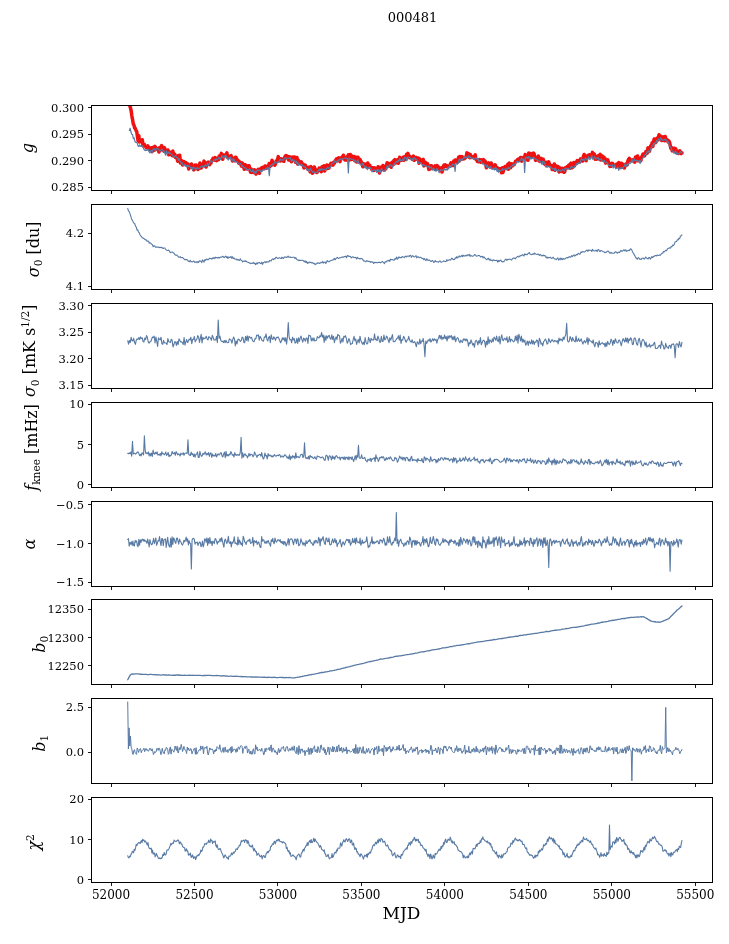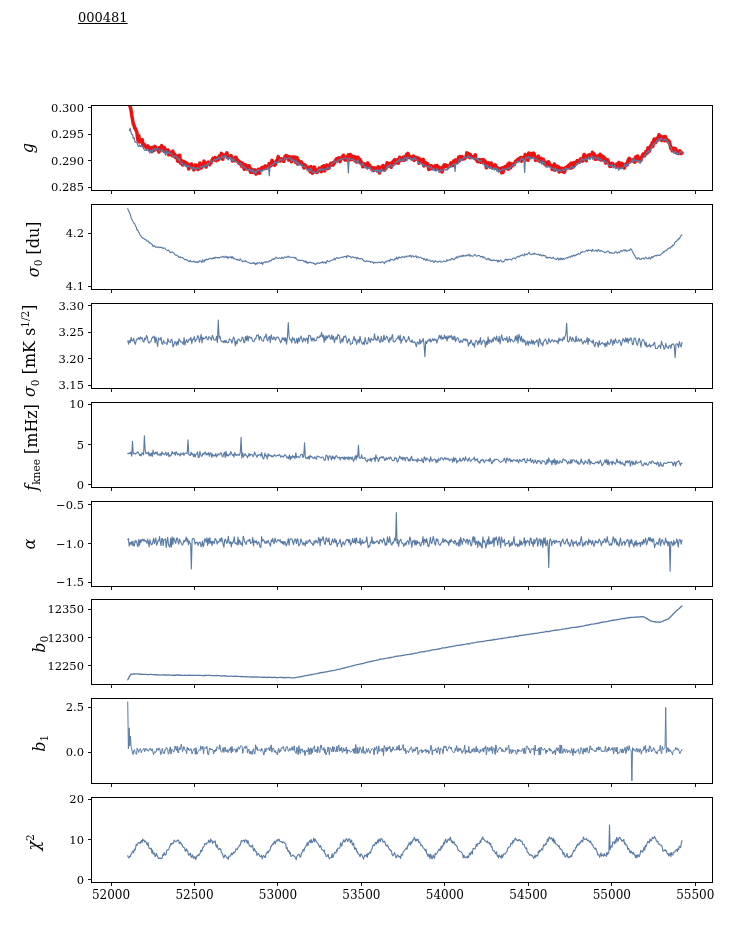--- a/index.html
+++ b/index.html
@@ -1,18 +1,18 @@
 <!DOCTYPE html>
 <html><head>
 <meta charset="utf-8">
 <style>
   html,body{margin:0;padding:0;background:#ffffff;}
   #app{position:relative;width:729px;height:944px;background:#ffffff;overflow:hidden;
        font-family:"DejaVu Serif", serif;color:#000;}
-  #fig-title{position:absolute;left:78px;top:10px;width:621px;text-align:left;font-size:13px;text-decoration:underline;}
+  #fig-title{position:absolute;left:102px;top:10px;width:621px;text-align:center;font-size:13px;}
   #x-label{position:absolute;left:91px;top:903px;width:621px;text-align:center;font-size:17px;}
   .ylabel{position:absolute;width:220px;text-align:center;transform:rotate(-90deg);
           font-size:16px;white-space:nowrap;line-height:22px;}
   .ylabel .var{font-style:italic;}
   .ylabel .sub{font-size:0.66em;vertical-align:-0.35em;}
   .ylabel .sup{font-size:0.66em;vertical-align:0.55em;}
   svg{position:absolute;left:0;top:0;}
   svg text{font-family:"DejaVu Serif", serif;font-size:11.5px;fill:#000;}
   svg text.xtick{font-size:12px;}
 </style>
@@ -211,20 +211,21 @@
           <line x1="611.8387096774194" x2="611.8387096774194" y1="882" y2="885.5" stroke="#000000" stroke-width="0.9" shape-rendering="crispEdges"></line>
           <text x="611.8387096774194" y="899" text-anchor="middle" class="xtick">55000</text>
           <line x1="695.3064516129032" x2="695.3064516129032" y1="882" y2="885.5" stroke="#000000" stroke-width="0.9" shape-rendering="crispEdges"></line>
           <text x="695.3064516129032" y="899" text-anchor="middle" class="xtick">55500</text>
         </g>
         <clipPath id="clip7">
           <rect x="91" y="797" width="621" height="85"></rect>
         </clipPath>
       </svg>
     </div>
+  <div id="x-label">MJD</div>
 <div class="ylabel" style="left: -82px; top: 136.5px;"><span class="var">g</span></div>
     <div class="ylabel" style="left: -74px; top: 235.5px;"><span class="var">σ</span><span class="sub">0</span><span> [du]</span></div>
     <div class="ylabel" style="left: -80px; top: 334.5px;"><span class="var">σ</span><span class="sub">0</span><span> [mK s</span><span class="sup">1/2</span><span>]</span></div>
     <div class="ylabel" style="left: -76px; top: 433.5px;"><span class="var">f</span><span class="sub">knee</span><span> [mHz]</span></div>
     <div class="ylabel" style="left: -80px; top: 532.5px;"><span class="var">α</span></div>
     <div class="ylabel" style="left: -68px; top: 630.5px;"><span class="var">b</span><span class="sub">0</span></div>
     <div class="ylabel" style="left: -68px; top: 729.5px;"><span class="var">b</span><span class="sub">1</span></div>
     <div class="ylabel" style="left: -78px; top: 828.5px;"><span class="var">χ</span><span class="sup">2</span></div>
   </div>
 

